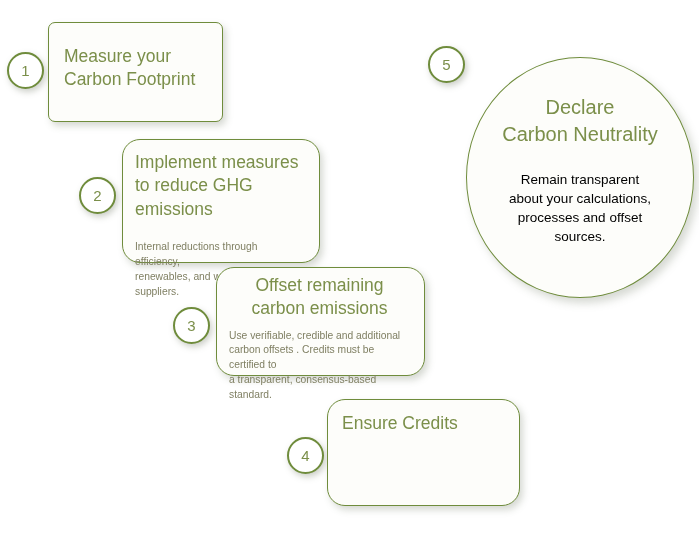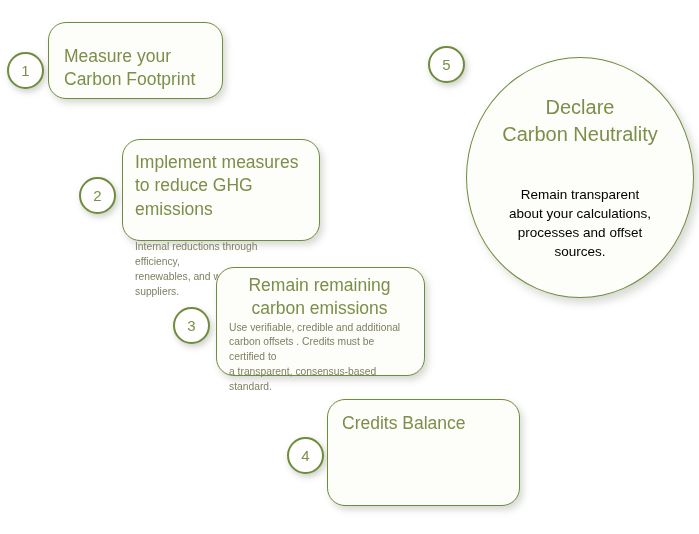--- a/index.html
+++ b/index.html
@@ -42,33 +42,33 @@
   }
   .card-body {
     color: #7f7f62;
     font-size: 10.3px;
     line-height: 1.45;
     margin: 0;
     white-space: pre-line;
   }
 
   
-  #card-1 { left: 48px;  top: 22px;  width: 175px; height: 77px; }
+  #card-1 { left: 48px;  top: 22px;  width: 175px; height: 100px; border-radius: 7px; }
   #card-1 .card-inner { padding-top: 22px; padding-left: 15px; }
 
   
-  #card-2 { left: 122px; top: 139px; width: 198px; height: 102px; }
+  #card-2 { left: 122px; top: 139px; width: 198px; height: 124px; }
   #card-2 .card-inner { padding-top: 11px; padding-left: 12px; }
   #card-2 .card-body { margin-top: 19px; }
 
   
   #card-3 { left: 216px; top: 267px; width: 209px; height: 109px; }
   #card-3 .card-inner { padding-top: 6px; padding-left: 12px; }
   #card-3 .card-title { text-align: center; }
-  #card-3 .card-body { }
+  #card-3 .card-body { margin-top: 8px; }
 
   
   #card-4 { left: 327px; top: 399px; width: 193px; height: 107px; }
   #card-4 .card-inner { padding-top: 12px; padding-left: 14px; }
   #card-4 .card-body { margin-top: 10px; }
 
   
   #circle-5 {
     position: absolute;
     left: 466px;
@@ -80,21 +80,21 @@
     border: 1.5px solid #6f8c3c;
     border-radius: 50%;
     box-shadow: 4px 5px 9px rgba(120,130,110,0.30);
     z-index: 3;
     display: flex;
     flex-direction: column;
     align-items: center;
     justify-content: flex-start;
   }
   #circle-5 .circle-title {
-    margin: 36px 0 15px 0;
+    margin: 36px 0 0 0;
     color: #7b8f4a;
     font-size: 20px;
     line-height: 1.34;
     text-align: center;
     white-space: pre-line;
     font-weight: normal;
   }
   #circle-5 .circle-body {
     margin: 22px 0 0 0;
     color: #000000;
@@ -146,32 +146,32 @@
       <p class="card-title">Implement measures
 to reduce GHG emissions</p>
       <p class="card-body">Internal reductions through  efficiency,
 renewables, and working with suppliers.</p>
     </div>
   </div>
 
   <div class="badge" id="badge-3">3</div>
   <div class="card" id="card-3">
     <div class="card-inner">
-      <p class="card-title">Remain remaining
+      <p class="card-title">Offset remaining
 carbon emissions</p>
       <p class="card-body">Use verifiable, credible and additional
 carbon offsets .  Credits must be certified to
 a transparent, consensus-based  standard.</p>
     </div>
   </div>
 
   <div class="badge" id="badge-4">4</div>
   <div class="card" id="card-4">
     <div class="card-inner">
-      <p class="card-title">Credits Balance</p>
+      <p class="card-title">Ensure Credits</p>
     </div>
   </div>
 
   <div class="badge" id="badge-5">5</div>
   <div id="circle-5">
     <p class="circle-title">Declare
 Carbon Neutrality</p>
     <p class="circle-body">Remain transparent
 about your calculations,
 processes  and offset

